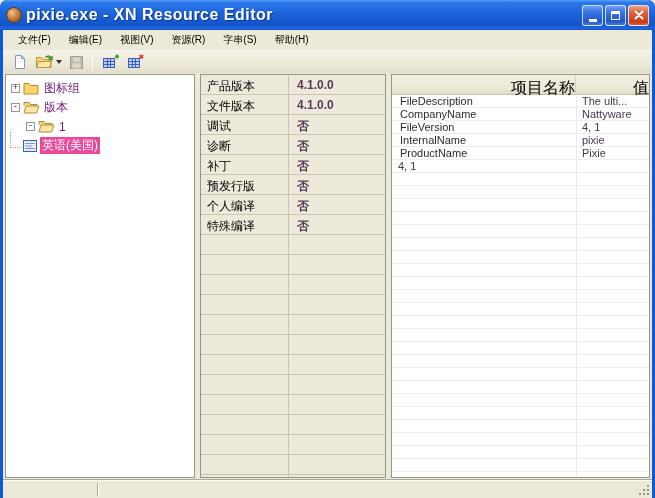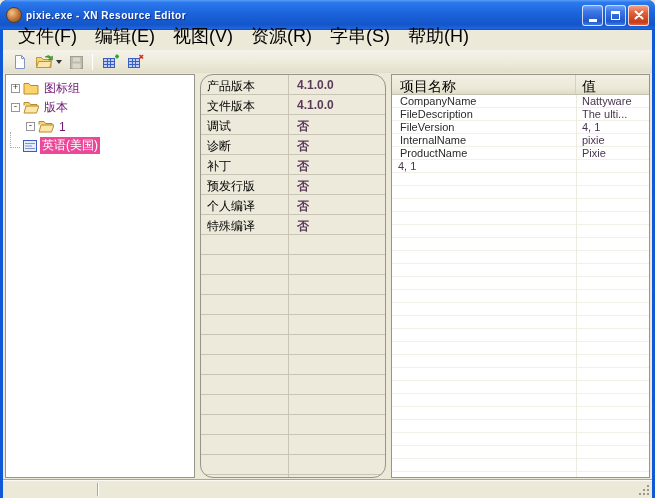--- a/index.html
+++ b/index.html
@@ -18,38 +18,38 @@
     background:linear-gradient(180deg,#5AA0F8 0%,#2B79EC 8%,#1C63DB 45%,#1455C9 82%,#1E66E0 96%,#0F4AB5 100%);
     border-radius:7px 7px 0 0;
     display:flex; align-items:center; padding:0 6px;
   }
   .app-icon {
     width:16px; height:16px; border-radius:50%;
     background:radial-gradient(circle at 35% 35%, #F2C68A 0%, #C8803F 45%, #7A3E1E 100%);
     border:1px solid #5A3A22; margin-right:4px; flex:0 0 auto;
   }
   .title-text {
-    color:#fff; font-weight:bold; font-size:10px; letter-spacing:.5px;
+    color:#fff; font-weight:bold; font-size:16px; letter-spacing:.5px;
     text-shadow:1px 1px 1px rgba(10,40,120,.8);
     flex:1 1 auto; white-space:nowrap; overflow:hidden;
   }
   .win-controls { display:flex; gap:2px; }
   .wbtn {
     width:21px; height:21px; border-radius:3px; border:1px solid rgba(255,255,255,.75);
     display:flex; align-items:center; justify-content:center; cursor:default;
   }
   .wbtn.minmax { background:linear-gradient(180deg,#6F9EF2 0%,#3C77E8 30%,#2156C9 80%,#3C77E8 100%); }
   .wbtn.close  { background:linear-gradient(180deg,#F0A285 0%,#E0613B 35%,#C83C18 85%,#E0613B 100%); }
   .glyph-min { width:8px; height:3px; background:#fff; align-self:flex-end; margin-bottom:3px; }
   .glyph-max { width:9px; height:9px; border:1px solid #fff; border-top-width:3px; }
 
   
   .menubar {
-    height:21px; background:#ECE9D8; display:flex; align-items:flex-end;
-    padding-left:6px; font-size:18px; color:#000;
+    height:21px; background:#ECE9D8; display:flex; align-items:center;
+    padding-left:6px; font-size:10px; color:#000;
     border-bottom:1px solid #F5F4EC;
   }
   .menu-item { padding:2px 9px; white-space:nowrap; }
 
   
   .toolbar {
     height:22px; background:linear-gradient(180deg,#F4F2E8 0%,#ECE9D8 60%,#E2DECB 100%);
     display:flex; align-items:center; padding-left:6px; gap:1px;
   }
   .tbtn { height:20px; display:flex; align-items:center; padding:0 2px; border:1px solid transparent; border-radius:2px; }
@@ -72,35 +72,34 @@
   .t-ico { margin:0 3px; flex:0 0 auto; display:flex; }
   .t-label { padding:0 2px; color:#701a75; }
   .t-label.selected { background:#ec4899; color:#fff; }
   .connector { width:10px; height:16px; border-left:1px dotted #A8A8A8; border-bottom:1px dotted #A8A8A8; margin:-6px 0 6px 4px; flex:0 0 auto; }
 
   
   .props-panel { width:186px; background:#EDEADB; font-size:12px;
     background-image:
       linear-gradient(90deg, transparent 0 87px, #C9C5B4 87px 88px, transparent 88px),
       repeating-linear-gradient(180deg, transparent 0 19px, #C9C5B4 19px 20px);
-    border-radius: 13px;
   }
   .prow { height:20px; display:flex; }
   .plabel { width:88px; padding:3px 0 0 6px; color:#000; overflow:hidden; white-space:nowrap; }
   .pvalue { flex:1; padding:3px 0 7px 8px; color:#5A3A5A; font-weight:bold; overflow:hidden; white-space:nowrap; }
 
   
   .list-panel { flex:1;
     background-image:
       linear-gradient(90deg, transparent 0 184px, #EDEBE0 184px 185px, transparent 185px),
       repeating-linear-gradient(180deg, transparent 0 12px, #F1F0E8 12px 13px);
     background-position:0 20px; background-repeat:no-repeat, repeat;
   }
   .lheader { height:20px; display:flex; background:linear-gradient(180deg,#F2F0E4 0%,#EBE8D7 70%,#E0DCC8 100%);
-    border-bottom:1px solid #C6C2B1; font-size:14px; color:#000; }
+    border-bottom:1px solid #C6C2B1; font-size:16px; color:#000;text-align:right; }
   .lh-name { width:184px; padding:3px 0 0 8px; border-right:1px solid #D5D1BF; }
   .lh-value { flex:1; padding:3px 0 0 6px; }
   .lrow { height:13px; display:flex; font-size:11px; line-height:12px; }
   .l-name { width:184px; padding-left:8px; color:#2B2B2B; overflow:hidden; white-space:nowrap; }
   .l-value { flex:1; padding-left:6px; color:#4A3550; overflow:hidden; white-space:nowrap; }
 
   
   .statusbar {
     height:19px; background:#ECE9D8; border-top:1px solid #ACA899;
     box-shadow:inset 0 1px 0 #FAF9F4; position:relative; display:flex; align-items:center;
@@ -266,26 +265,26 @@
         <span class="pvalue">否</span>
       </div>
     </div>
 
     <div class="panel list-panel">
       <div class="lheader">
         <span class="lh-name">项目名称</span>
         <span class="lh-value">值</span>
       </div>
       <div class="lrow">
+        <span class="l-name">FileDescription</span>
+        <span class="l-value">The ulti...</span>
+      </div>
+      <div class="lrow">
         <span class="l-name">CompanyName</span>
         <span class="l-value">Nattyware</span>
-      </div>
-      <div class="lrow">
-        <span class="l-name">FileDescription</span>
-        <span class="l-value">The ulti...</span>
       </div>
       <div class="lrow">
         <span class="l-name">FileVersion</span>
         <span class="l-value">4, 1</span>
       </div>
       <div class="lrow">
         <span class="l-name">InternalName</span>
         <span class="l-value">pixie</span>
       </div>
       <div class="lrow">

